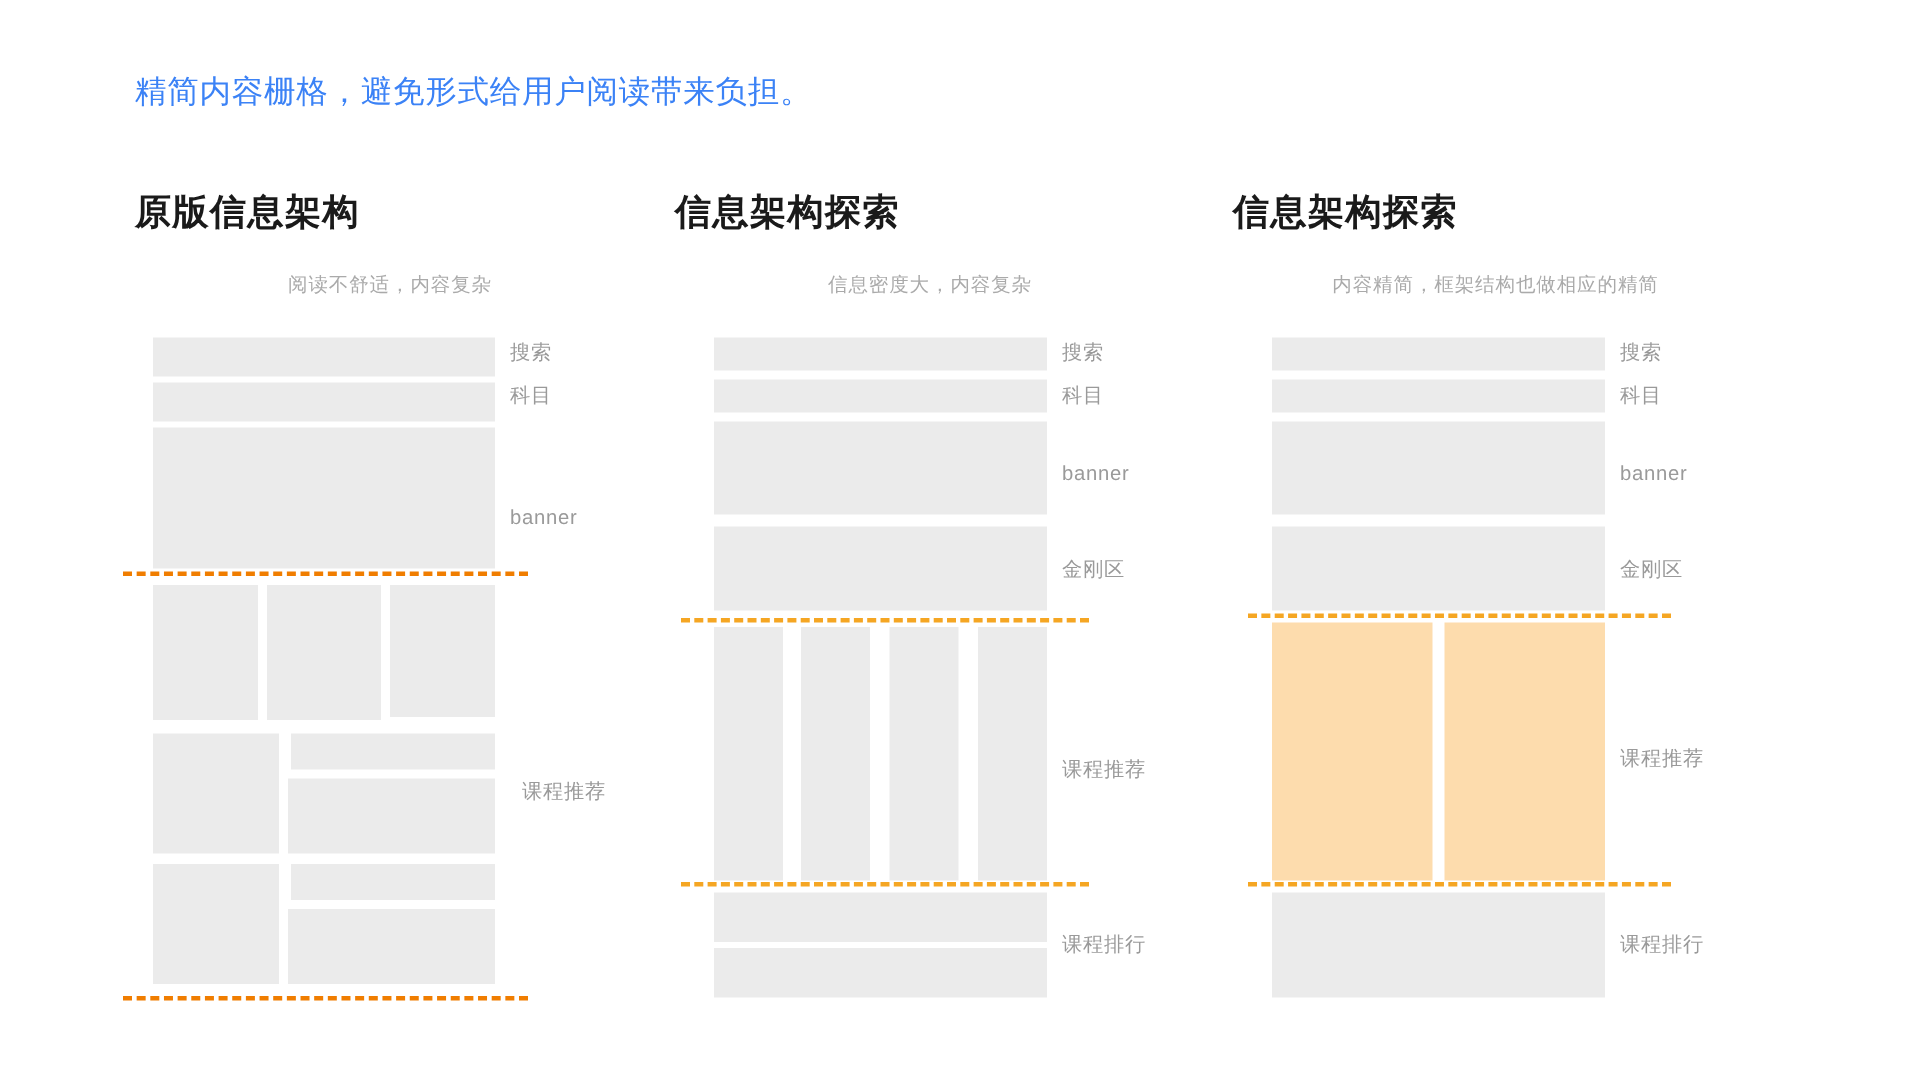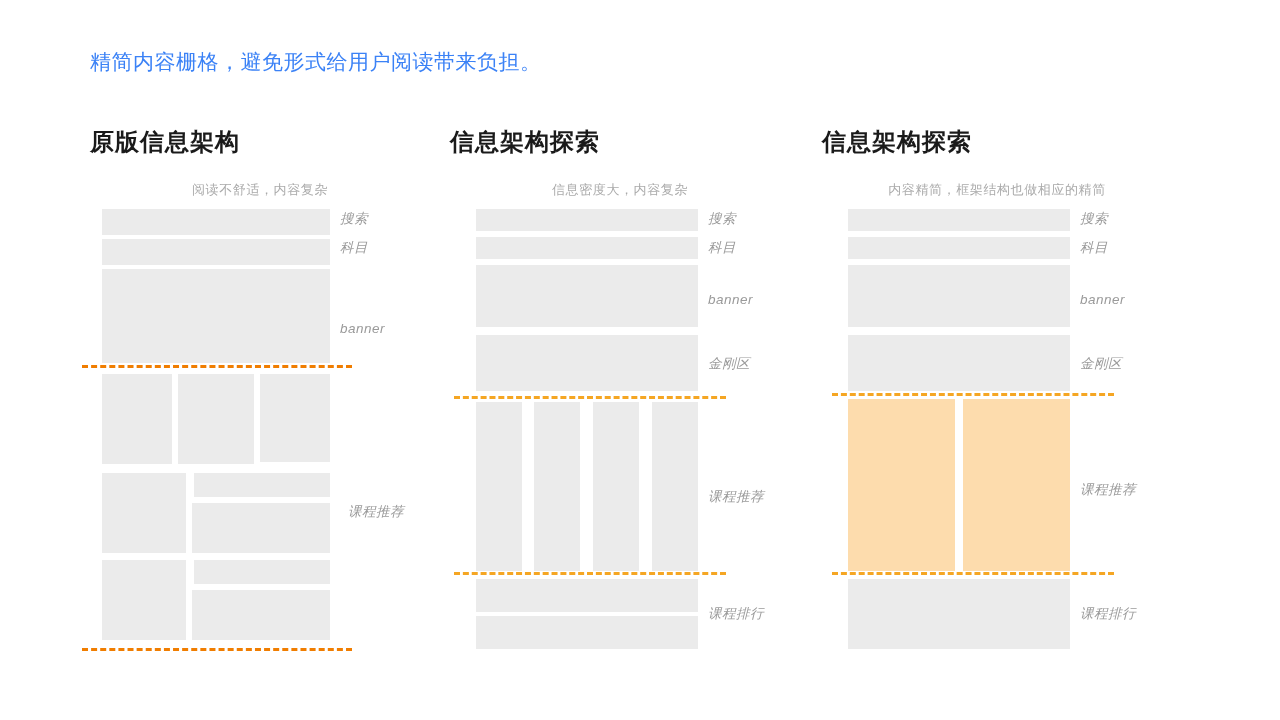--- a/index.html
+++ b/index.html
@@ -52,22 +52,21 @@
     color: #aaaaaa;
     text-align: center;
     margin-top: 22px;
     letter-spacing: 0.6px;
     white-space: nowrap;
   }
 
   
   .wire {
     position: absolute;
-    top: 201px;
-    font-style: italic;
+    top: 217px;
   }
   .wire-1 { left: 90px;  width: 345px; height: 455px; }
   .wire-2 { left: 450px; width: 345px; height: 455px; }
   .wire-3 { left: 822px; width: 355px; height: 455px; }
 
   .blk {
     position: absolute;
     background: #ebebeb;
   }
   .blk.hl {

